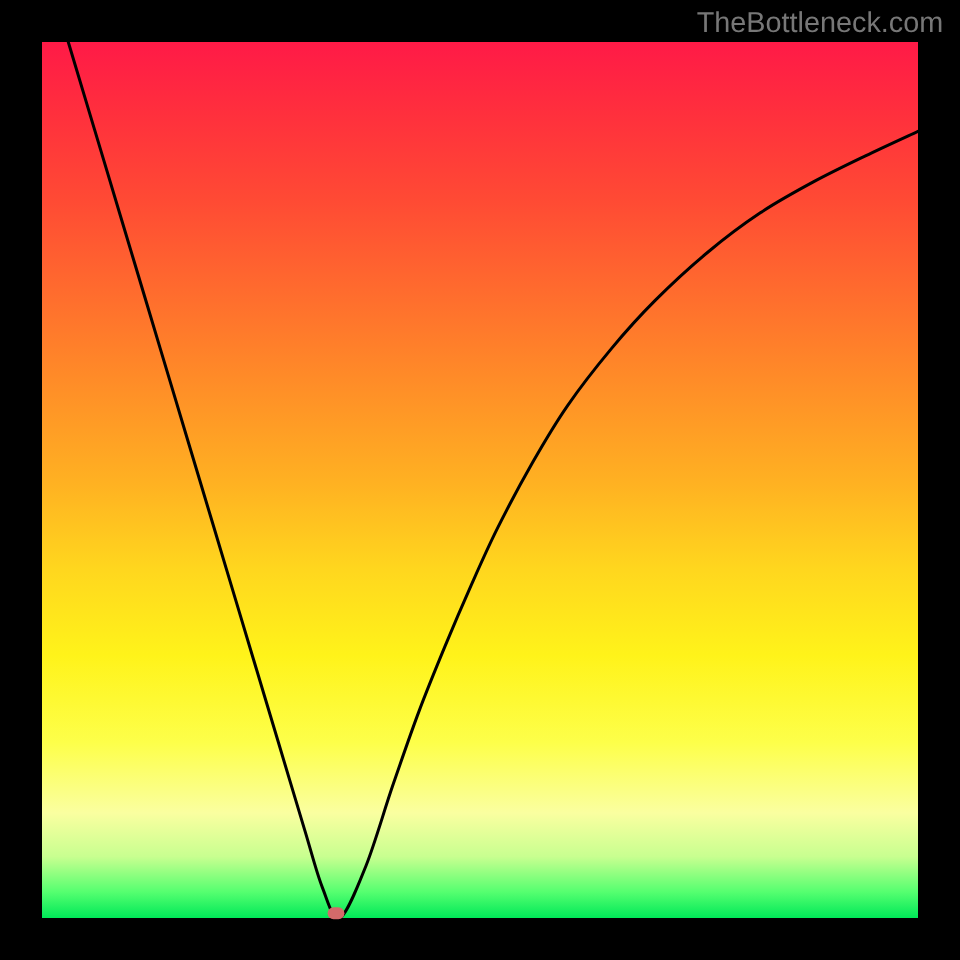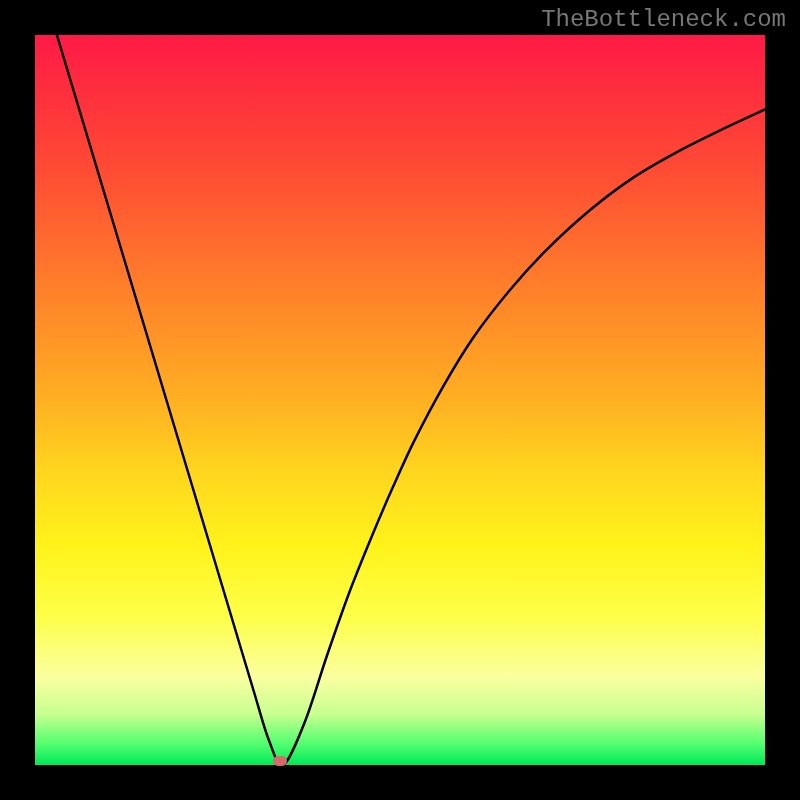--- a/index.html
+++ b/index.html
@@ -9,21 +9,20 @@
     height: 800px;
     background: #000;
     overflow: hidden;
     font-family: Arial, Helvetica, sans-serif;
   }
   .frame {
     position: relative;
     width: 800px;
     height: 800px;
     background: #000;
-    font-family: Liberation Mono, monospace;
   }
   .plot-area {
     position: absolute;
     left: 35px;
     top: 35px;
     width: 730px;
     height: 730px;
     background: linear-gradient(to bottom,
       #ff1a47 0%,
       #ff2f3d 8%,

